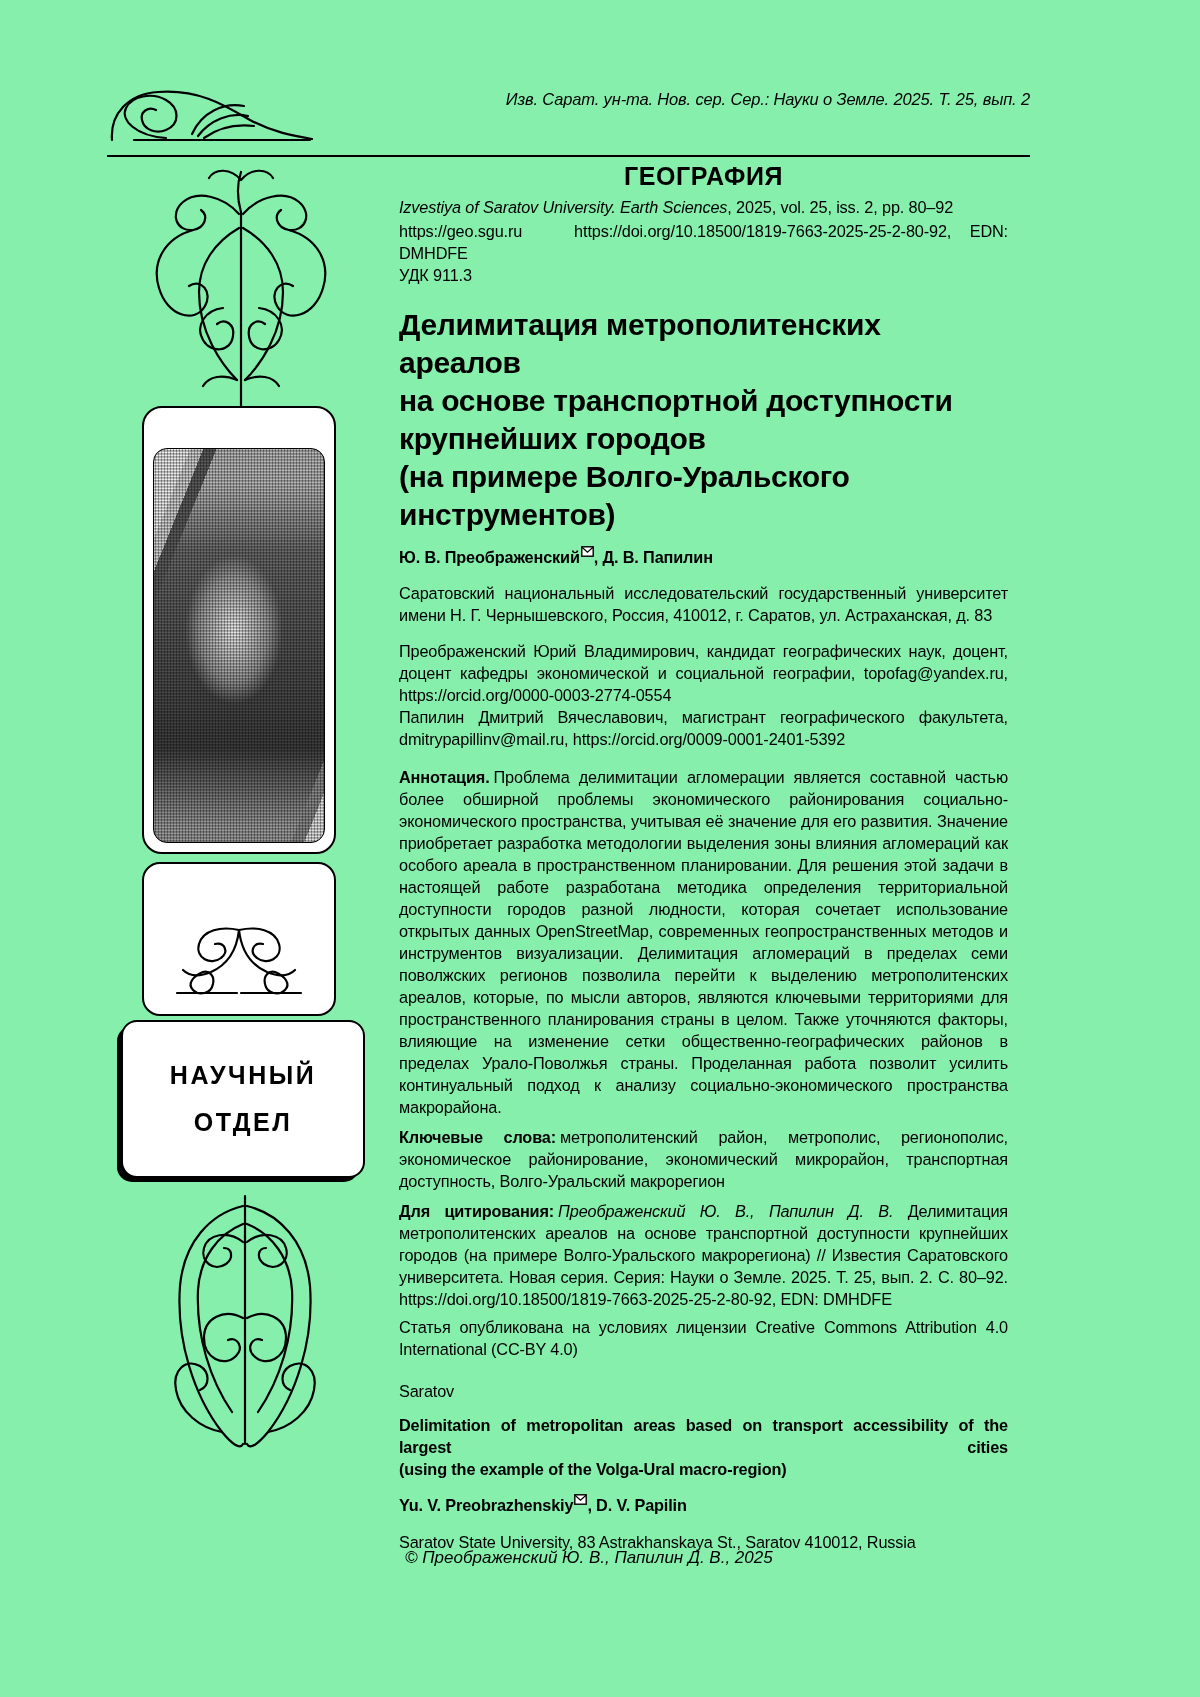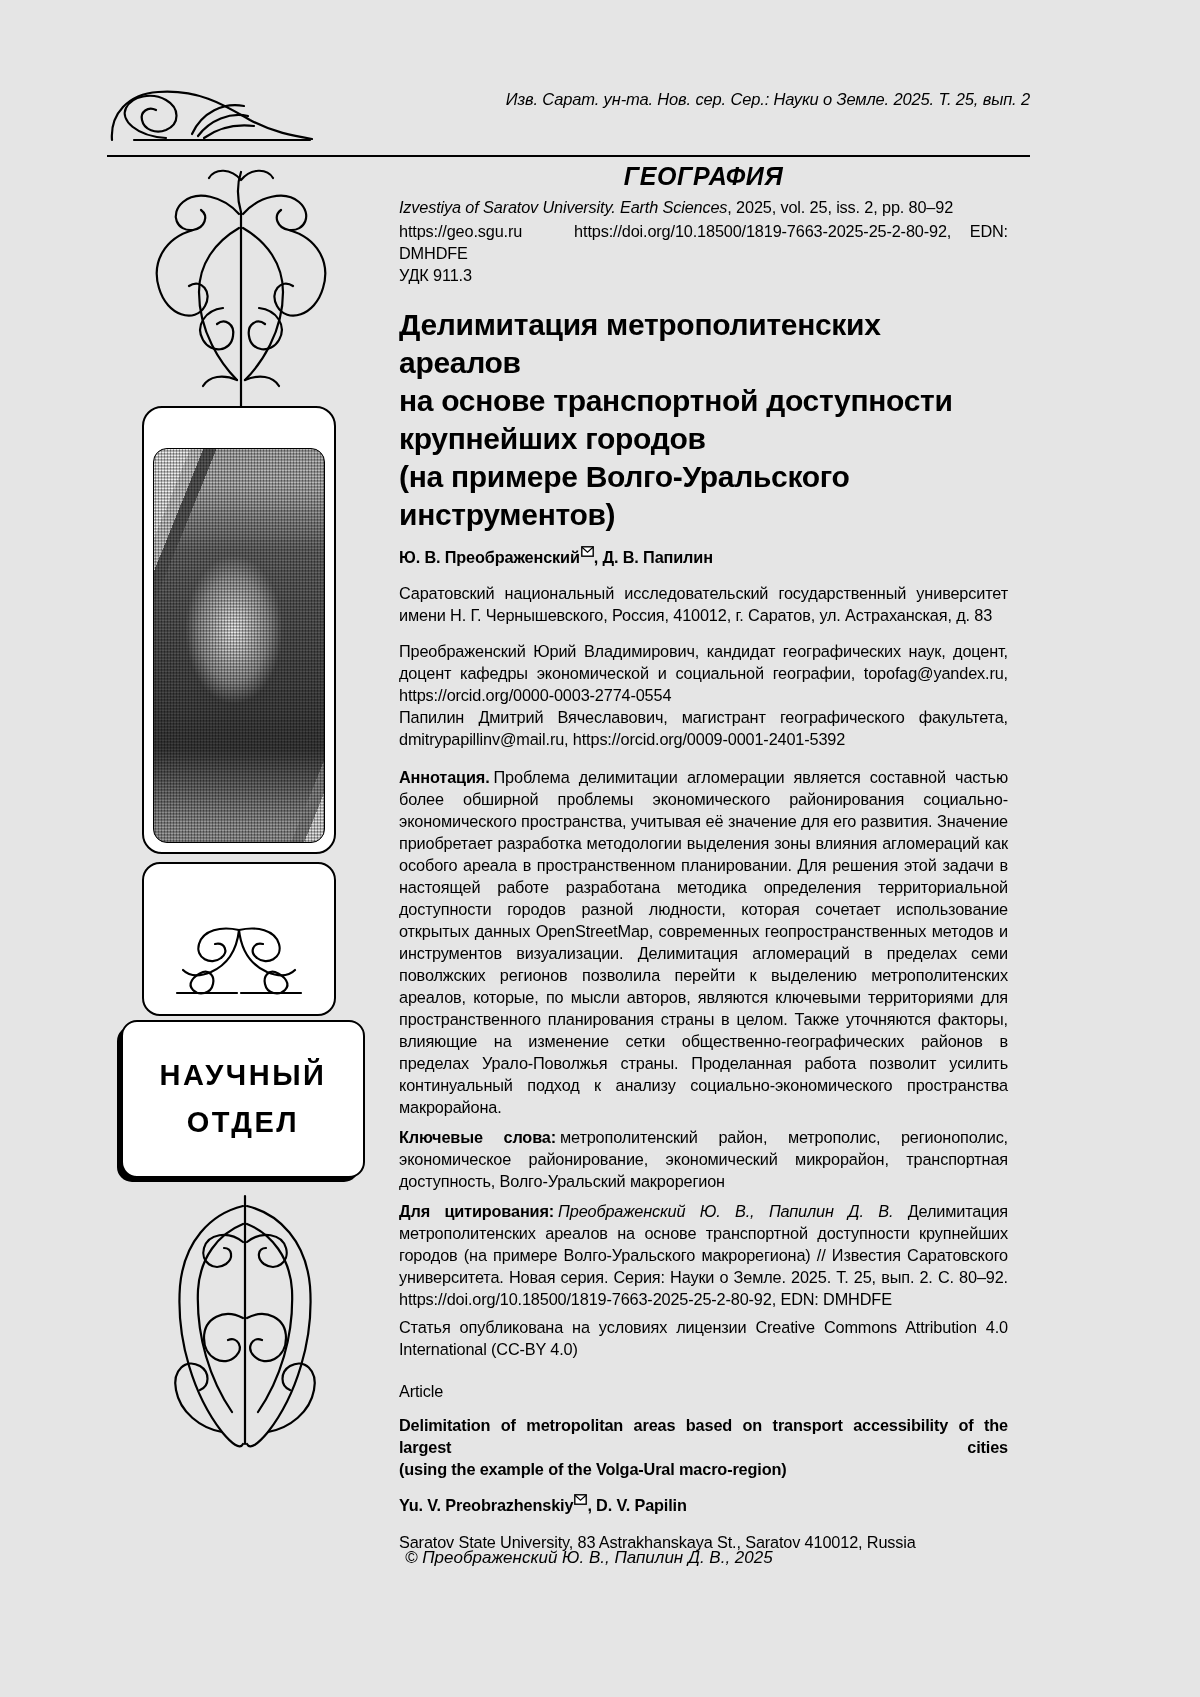--- a/index.html
+++ b/index.html
@@ -1,17 +1,17 @@
 <!DOCTYPE html>
 <html lang="ru"><head>
 <meta charset="utf-8">
 <style>
   html,body{margin:0;padding:0;background:#fff;}
   .page{
-    position:relative;width:1200px;height:1697px;background:#e5e5e5;color:#000;
+    position:relative;width:1200px;height:1697px;background:#86efac;color:#000;
     font-family:"Liberation Sans",sans-serif;letter-spacing:-0.15px;overflow:hidden;
   }
   
   .head-rule{position:absolute;top:155px;left:107px;width:923px;border-top:2.2px solid #000;}
   .running-head{position:absolute;top:90px;right:170px;font-style:italic;font-size:16.5px;white-space:nowrap;}
   .header-orn{position:absolute;top:84px;left:106px;}
   
   .orn{position:absolute;}
   .frame1{
     position:absolute;left:142px;top:406px;width:194px;height:448px;
@@ -33,25 +33,25 @@
   .frame2{
     position:absolute;left:142px;top:862px;width:194px;height:154px;
     border:2.2px solid #000;border-radius:18px;background:#fff;box-sizing:border-box;
     display:flex;align-items:flex-end;justify-content:center;
   }
   .dept-box{
     position:absolute;left:121px;top:1020px;width:244px;height:158px;
     border:2.5px solid #000;border-radius:16px;background:#fff;box-sizing:border-box;
     box-shadow:-5px 5px 0 -1px #000;
     display:flex;flex-direction:column;align-items:center;justify-content:center;
-    font-weight:bold;font-size:29px;letter-spacing:2.5px;line-height:47px;text-align:center;
+    font-weight:bold;font-size:25px;letter-spacing:2.5px;line-height:47px;text-align:center;
   }
   
   .main{position:absolute;left:399px;top:0;width:609px;}
-  .geo{margin:162px 0 0;text-align:center;font-size:25px;font-weight:bold;letter-spacing:0.6px;font-style:italic;}
+  .geo{margin:162px 0 0;text-align:center;font-size:25px;font-weight:bold;letter-spacing:0.6px;}
   .main p{margin:0;font-size:16.3px;line-height:22px;text-align:justify;}
   .nojust{text-align:left;}
   .b{font-weight:bold;margin-right:4px;}
   .it{font-style:italic;}
   .mt-jinfo{margin-top:28px !important;}
   .mt5{margin-top:5px !important;}
   .mt2{margin-top:2px !important;}
   .mt-type{margin-top:24px !important;}
   .title-ru{margin:20px 0 0;font-size:30px;line-height:38px;font-weight:bold;letter-spacing:-0.3px;}
   .authors{margin-top:12px !important;font-size:17px;font-weight:bold;text-align:left !important;}
@@ -165,21 +165,21 @@
     </div>
 
     <p class="mt-abs"><span class="b">Аннотация.</span><span>Проблема делимитации агломерации является составной частью более обширной проблемы экономического районирования социально-экономического пространства, учитывая её значение для его развития. Значение приобретает разработка методологии выделения зоны влияния агломераций как особого ареала в пространственном планировании. Для решения этой задачи в настоящей работе разработана методика определения территориальной доступности городов разной людности, которая сочетает использование открытых данных OpenStreetMap, современных геопространственных методов и инструментов визуализации. Делимитация агломераций в пределах семи поволжских регионов позволила перейти к выделению метрополитенских ареалов, которые, по мысли авторов, являются ключевыми территориями для пространственного планирования страны в целом. Также уточняются факторы, влияющие на изменение сетки общественно-географических районов в пределах Урало-Поволжья страны. Проделанная работа позволит усилить континуальный подход к анализу социально-экономического пространства макрорайона.</span></p>
 
     <p class="mt8"><span class="b">Ключевые слова:</span><span>метрополитенский район, метрополис, регионополис, экономическое районирование, экономический микрорайон, транспортная доступность, Волго-Уральский макрорегион</span></p>
 
     <p class="mt8"><span class="b">Для цитирования:</span><span class="it">Преображенский Ю. В., Папилин Д. В.</span><span> Делимитация метрополитенских ареалов на основе транспортной доступности крупнейших городов (на примере Волго-Уральского макрорегиона) // Известия Саратовского университета. Новая серия. Серия: Науки о Земле. 2025. Т. 25, вып. 2. С. 80–92. https://doi.org/10.18500/1819-7663-2025-25-2-80-92, EDN: DMHDFE</span></p>
 
     <p class="mt6">Статья опубликована на условиях лицензии Creative Commons Attribution 4.0 International (CC-BY 4.0)</p>
 
-    <p class="mt-art nojust">Article</p>
+    <p class="mt-art nojust">Saratov</p>
 
     <div class="en-title">
       <p class="l1">Delimitation of metropolitan areas based on transport accessibility of the largest cities</p>
       <p class="nojust">(using the example of the Volga-Ural macro-region)</p>
     </div>
 
     <p class="authors mt-enauth"><span>Yu. V. Preobrazhenskiy</span><svg class="mail" width="13" height="11" viewBox="0 0 13 11">
           <rect x="0.8" y="0.8" width="11.4" height="9.4" fill="#fff" stroke="#000" stroke-width="1.4"></rect>
           <path d="M1,1.3 L6.5,6.2 L12,1.3" fill="none" stroke="#000" stroke-width="1.2"></path>
         </svg><span>, D. V. Papilin</span></p>

